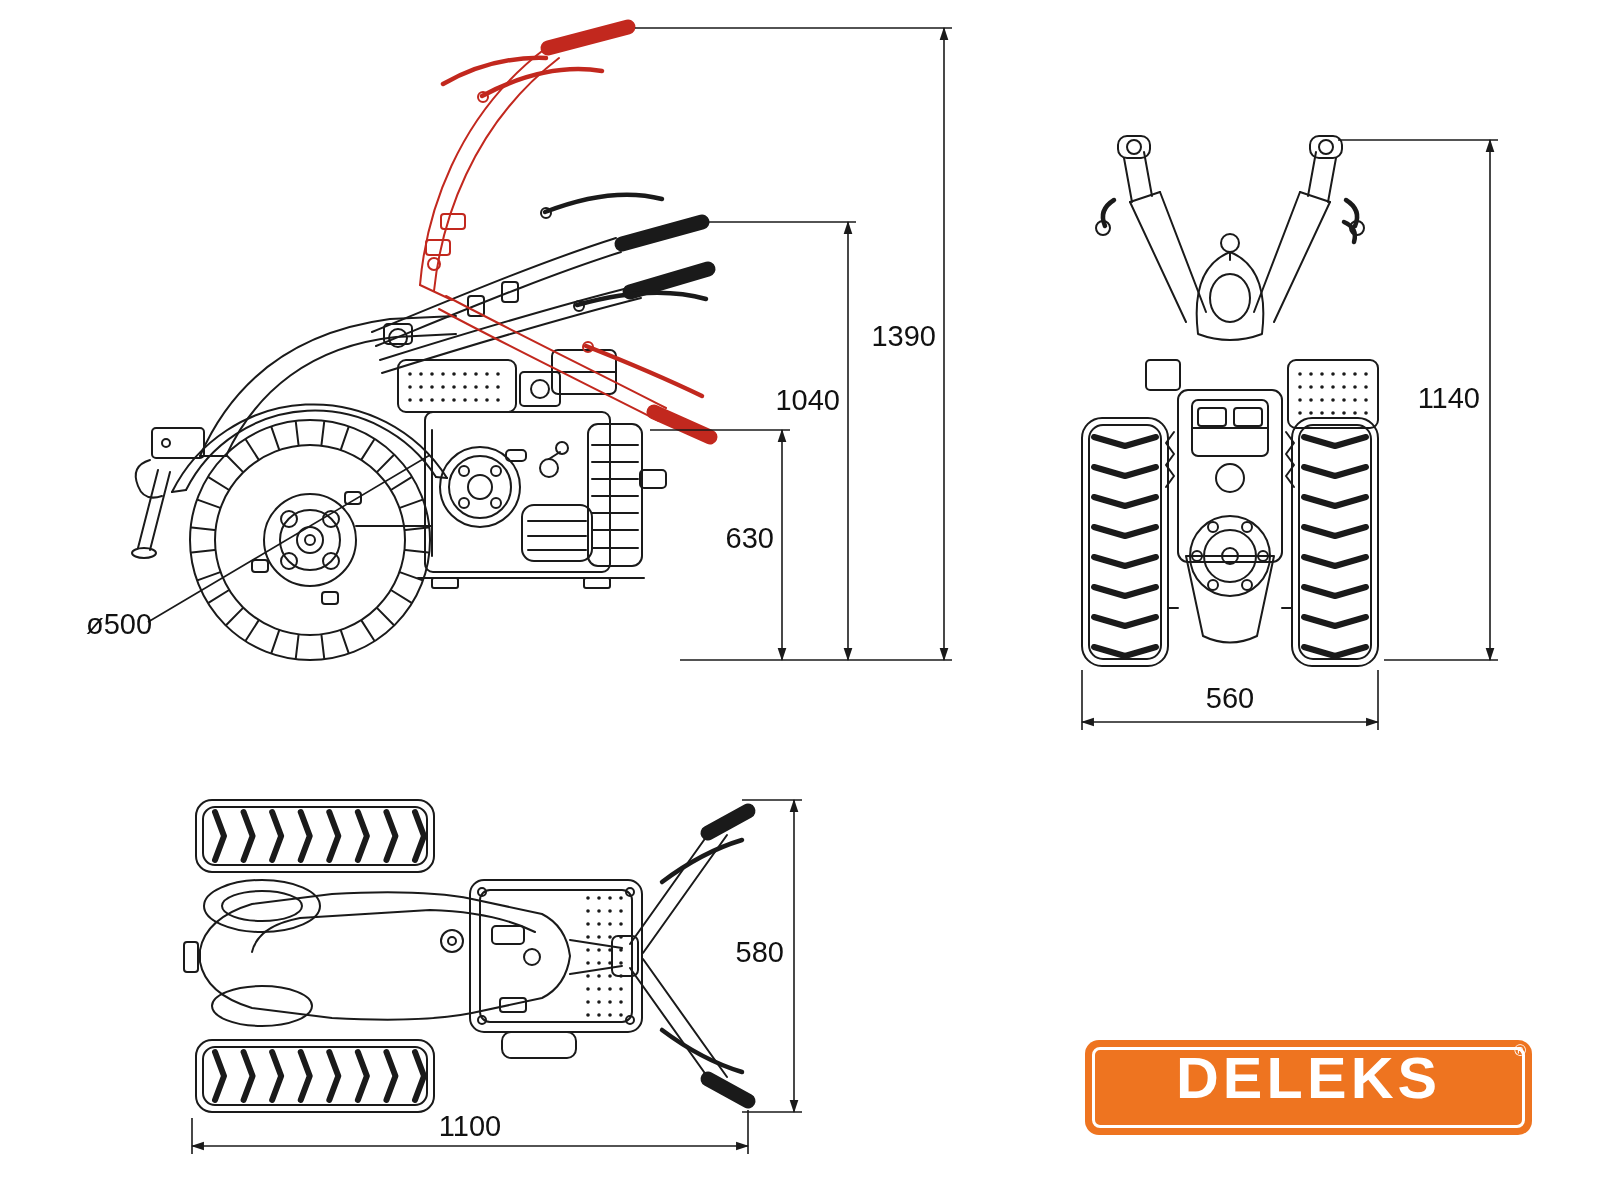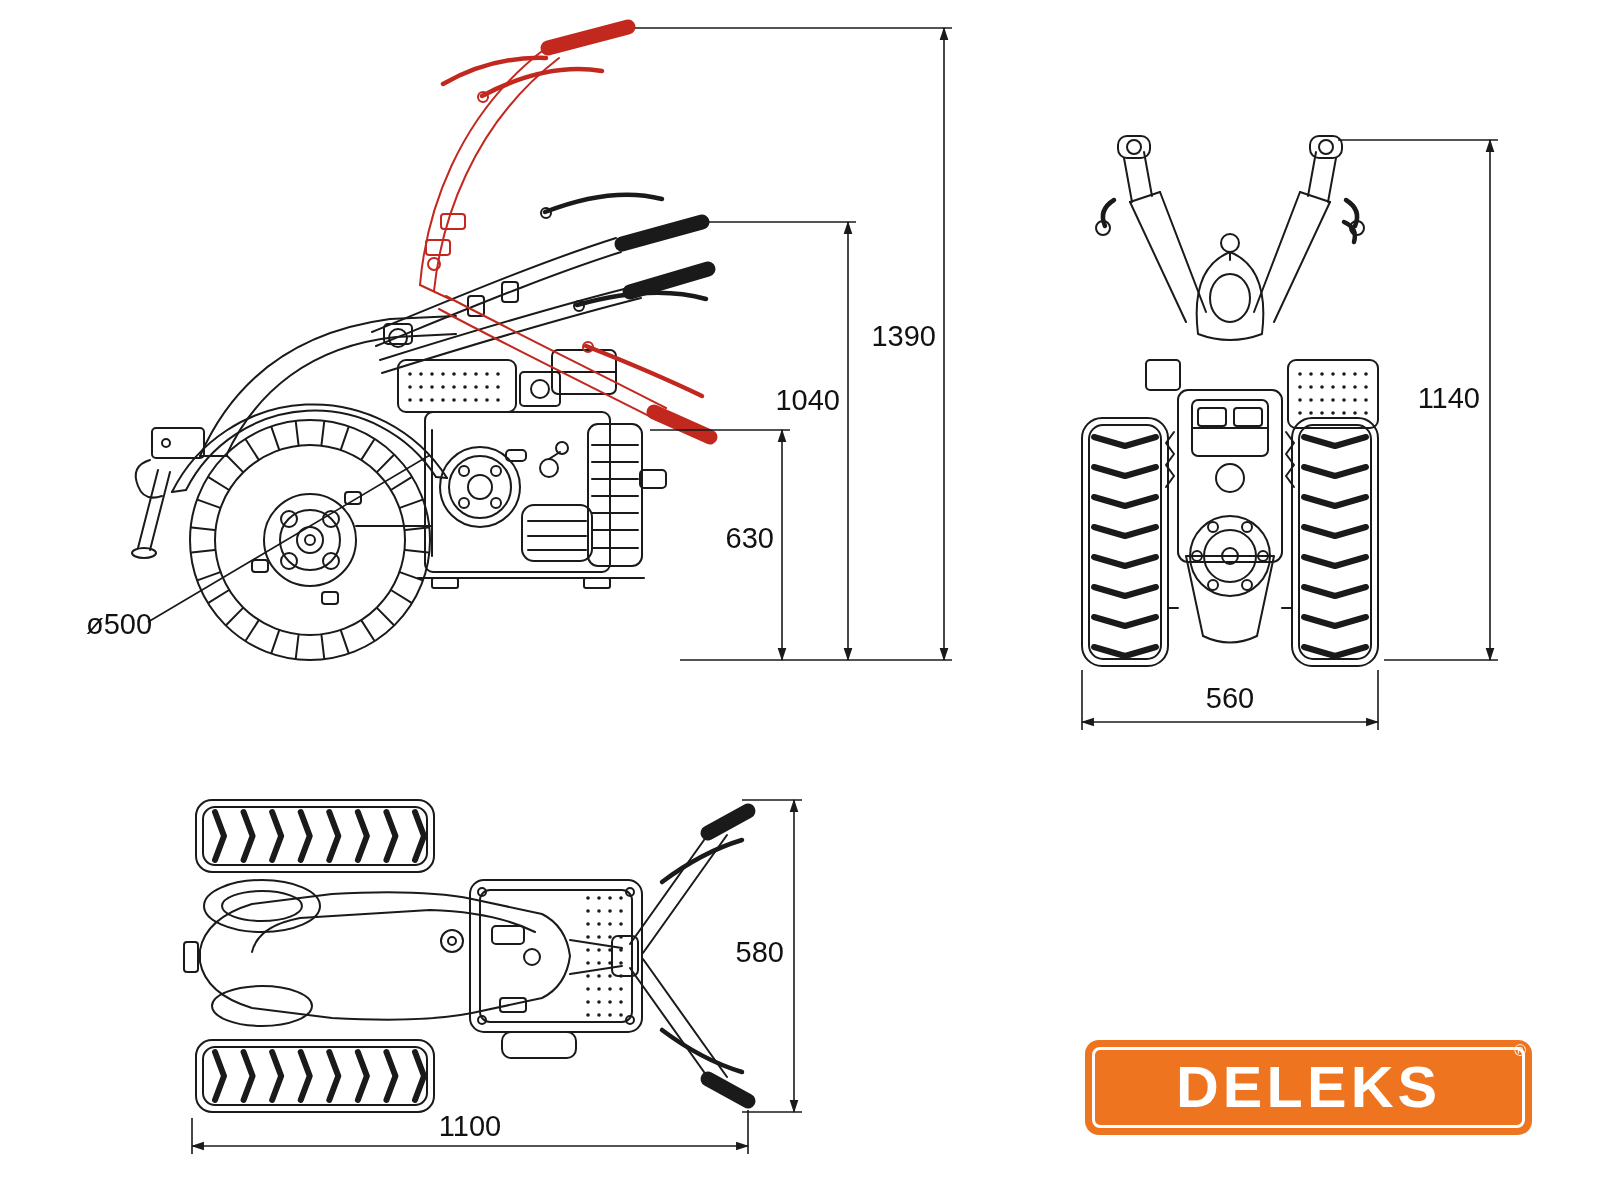--- a/index.html
+++ b/index.html
@@ -15,21 +15,21 @@
   .ink .grip{stroke-width:15;}
   .ink .dot{fill:#1a1a1a;stroke:none;}
   .red path,.red circle,.red rect,.red line{stroke:#c2281e;}
   .dim line,.dim path{stroke:#1a1a1a;fill:none;stroke-width:1.6;}
   .dimtext text{font-family:"Liberation Sans",sans-serif;font-size:29px;fill:#111;stroke:none;}
 
   
   .logo{position:absolute;left:1085px;top:1040px;width:447px;height:95px;
         background:#ee7420;border-radius:14px;}
   .logo-inner{position:absolute;inset:7px;border:3px solid #fff;border-radius:8px;
-        display:flex;align-items:center;justify-content:center;}
+        display:flex;align-items:flex-start;justify-content:center;}
   .logo-text{color:#fff;font-weight:bold;font-size:57px;letter-spacing:4px;line-height:1;
         transform:scaleX(1.04);}
   .logo-reg{position:absolute;top:2px;right:6px;color:#fff;font-size:16px;}
 </style>
 </head>
 <body>
 
 <div id="stage">
 
 <svg id="draw" width="1600" height="1200" viewBox="0 0 1600 1200">

